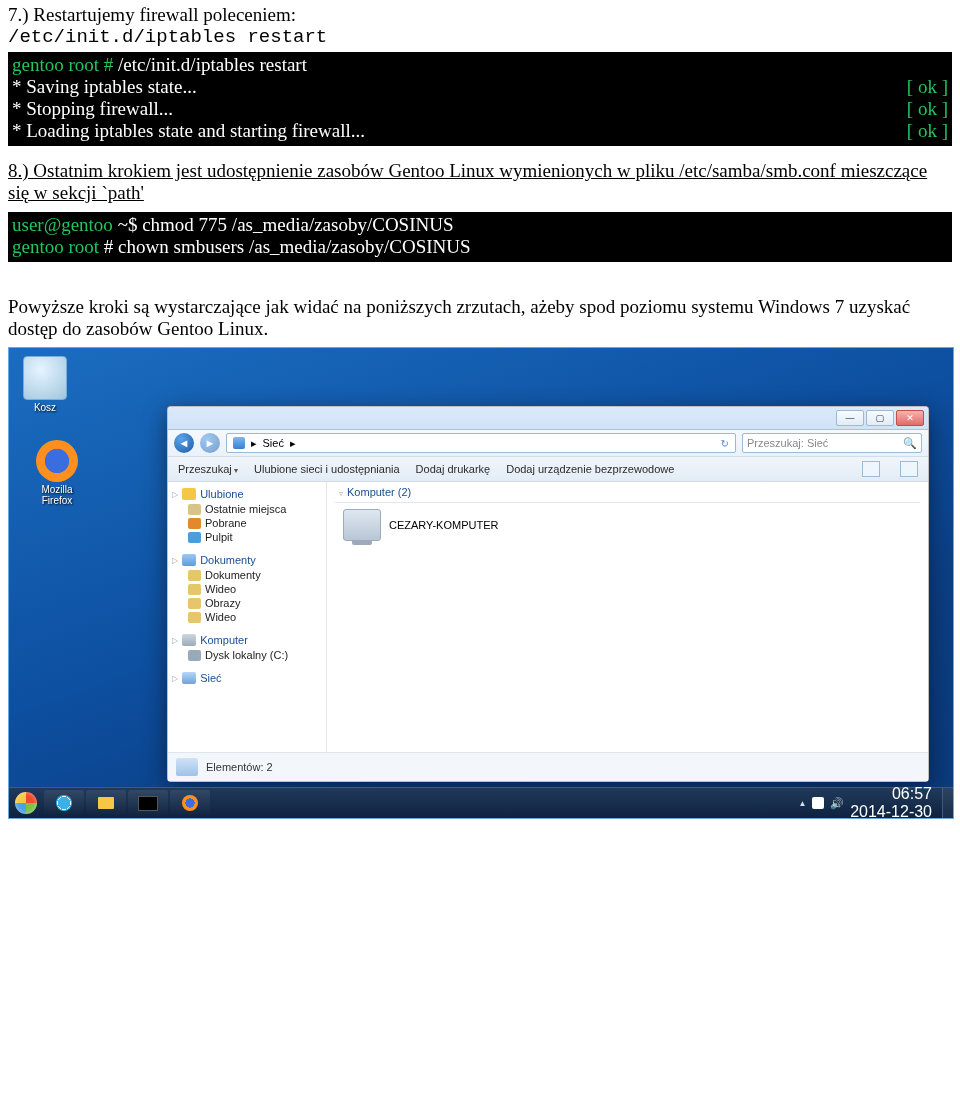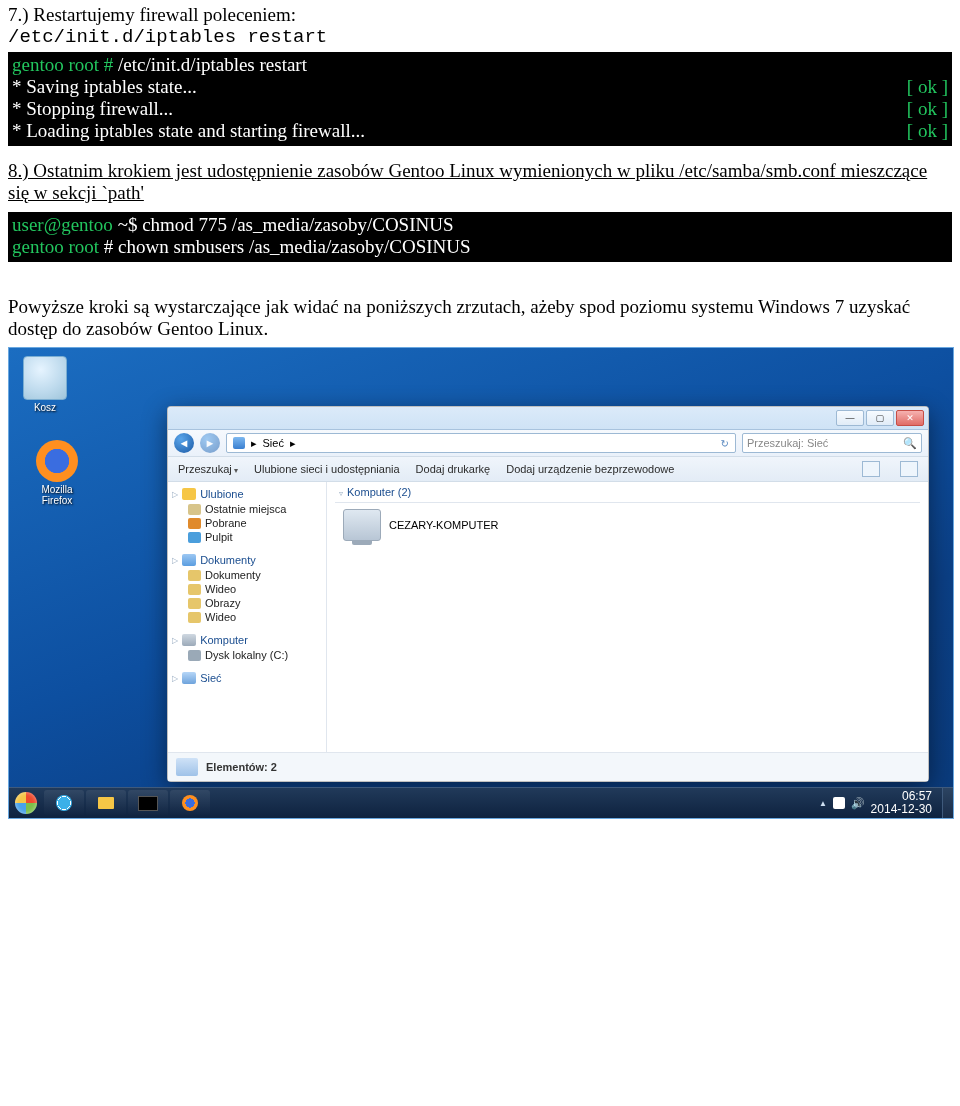--- a/index.html
+++ b/index.html
@@ -124,21 +124,21 @@
   .grp .item .ico.drv{background:#9aa9b7;}
   .content{flex:1;padding:2px 8px;position:relative;}
   .section-head{color:#1a4d8f;border-bottom:1px solid #e0e6ee;padding:2px 0 4px 4px;margin-bottom:6px;font-size:11px;}
   .section-head .tri{font-size:8px;color:#9aaec3;margin-right:4px;}
   .items{display:flex;gap:38px;padding-left:8px;}
   .pc{display:flex;align-items:center;gap:8px;width:220px;}
   .pc .ico{width:36px;height:30px;background:linear-gradient(#dfe8f1,#b8c6d5);border:1px solid #9caab9;border-radius:3px;position:relative;}
   .pc .ico::after{content:"";position:absolute;left:8px;right:8px;bottom:-5px;height:4px;background:#9caab9;border-radius:0 0 2px 2px;}
   .status{
     height:28px;border-top:1px solid #e0e6ee;background:#f3f7fb;
-    display:flex;align-items:center;gap:8px;padding:0 8px;color:#333;font-size:11px;font-weight:bold;
+    display:flex;align-items:center;gap:8px;padding:0 8px;color:#333;font-size:11px;
   }
   .status .ico{width:22px;height:18px;background:linear-gradient(#cfe2f7,#9fc2e8);border-radius:2px;}
 
   
   .taskbar{
     position:absolute;left:0;right:0;bottom:0;height:30px;
     background:linear-gradient(#213a5a,#0e223f);
     border-top:1px solid #3f5a7c;
     display:flex;align-items:center;font-family:"Segoe UI",Tahoma,sans-serif;font-size:10px;color:#fff;
   }
@@ -147,21 +147,21 @@
   .tb-item{width:40px;height:26px;margin:2px 1px;border-radius:3px;background:linear-gradient(rgba(255,255,255,0.08),rgba(255,255,255,0));display:flex;align-items:center;justify-content:center;}
   .tb-item .ic-ie{width:16px;height:16px;border-radius:50%;background:radial-gradient(circle,#3ab0e8 0 55%,#fff 56% 60%,#3ab0e8 61% 100%);}
   .tb-item .ic-ex{width:16px;height:12px;background:#f6c646;border-radius:1px;}
   .tb-item .ic-cmd{width:18px;height:13px;background:#000;border:1px solid #555;}
   .tb-item .ic-ff{width:16px;height:16px;border-radius:50%;background:radial-gradient(circle,#3a6de0 0 40%,#ff8f1f 42% 100%);}
   .tray{margin-left:auto;display:flex;align-items:center;height:100%;gap:6px;padding:0 6px;}
   .tray .tri{font-size:8px;color:#cfe0f2;}
   .tray .flag{width:12px;height:12px;background:#fff;border-radius:2px;}
   .tray .snd{font-size:11px;color:#cfe0f2;}
   .clock{text-align:right;line-height:1.1;padding-right:4px;}
-  .clock div{font-size:12px;}
+  .clock div{font-size:16px;}
   .showdesk{width:10px;height:30px;border-left:1px solid #3f5a7c;background:rgba(255,255,255,0.05);}
 </style>
 </head>
 <body>
 
 <div class="page">
   <div>7.) Restartujemy firewall poleceniem:</div>
   <div class="mono">/etc/init.d/iptables restart</div>
 
   <div class="term-block">

